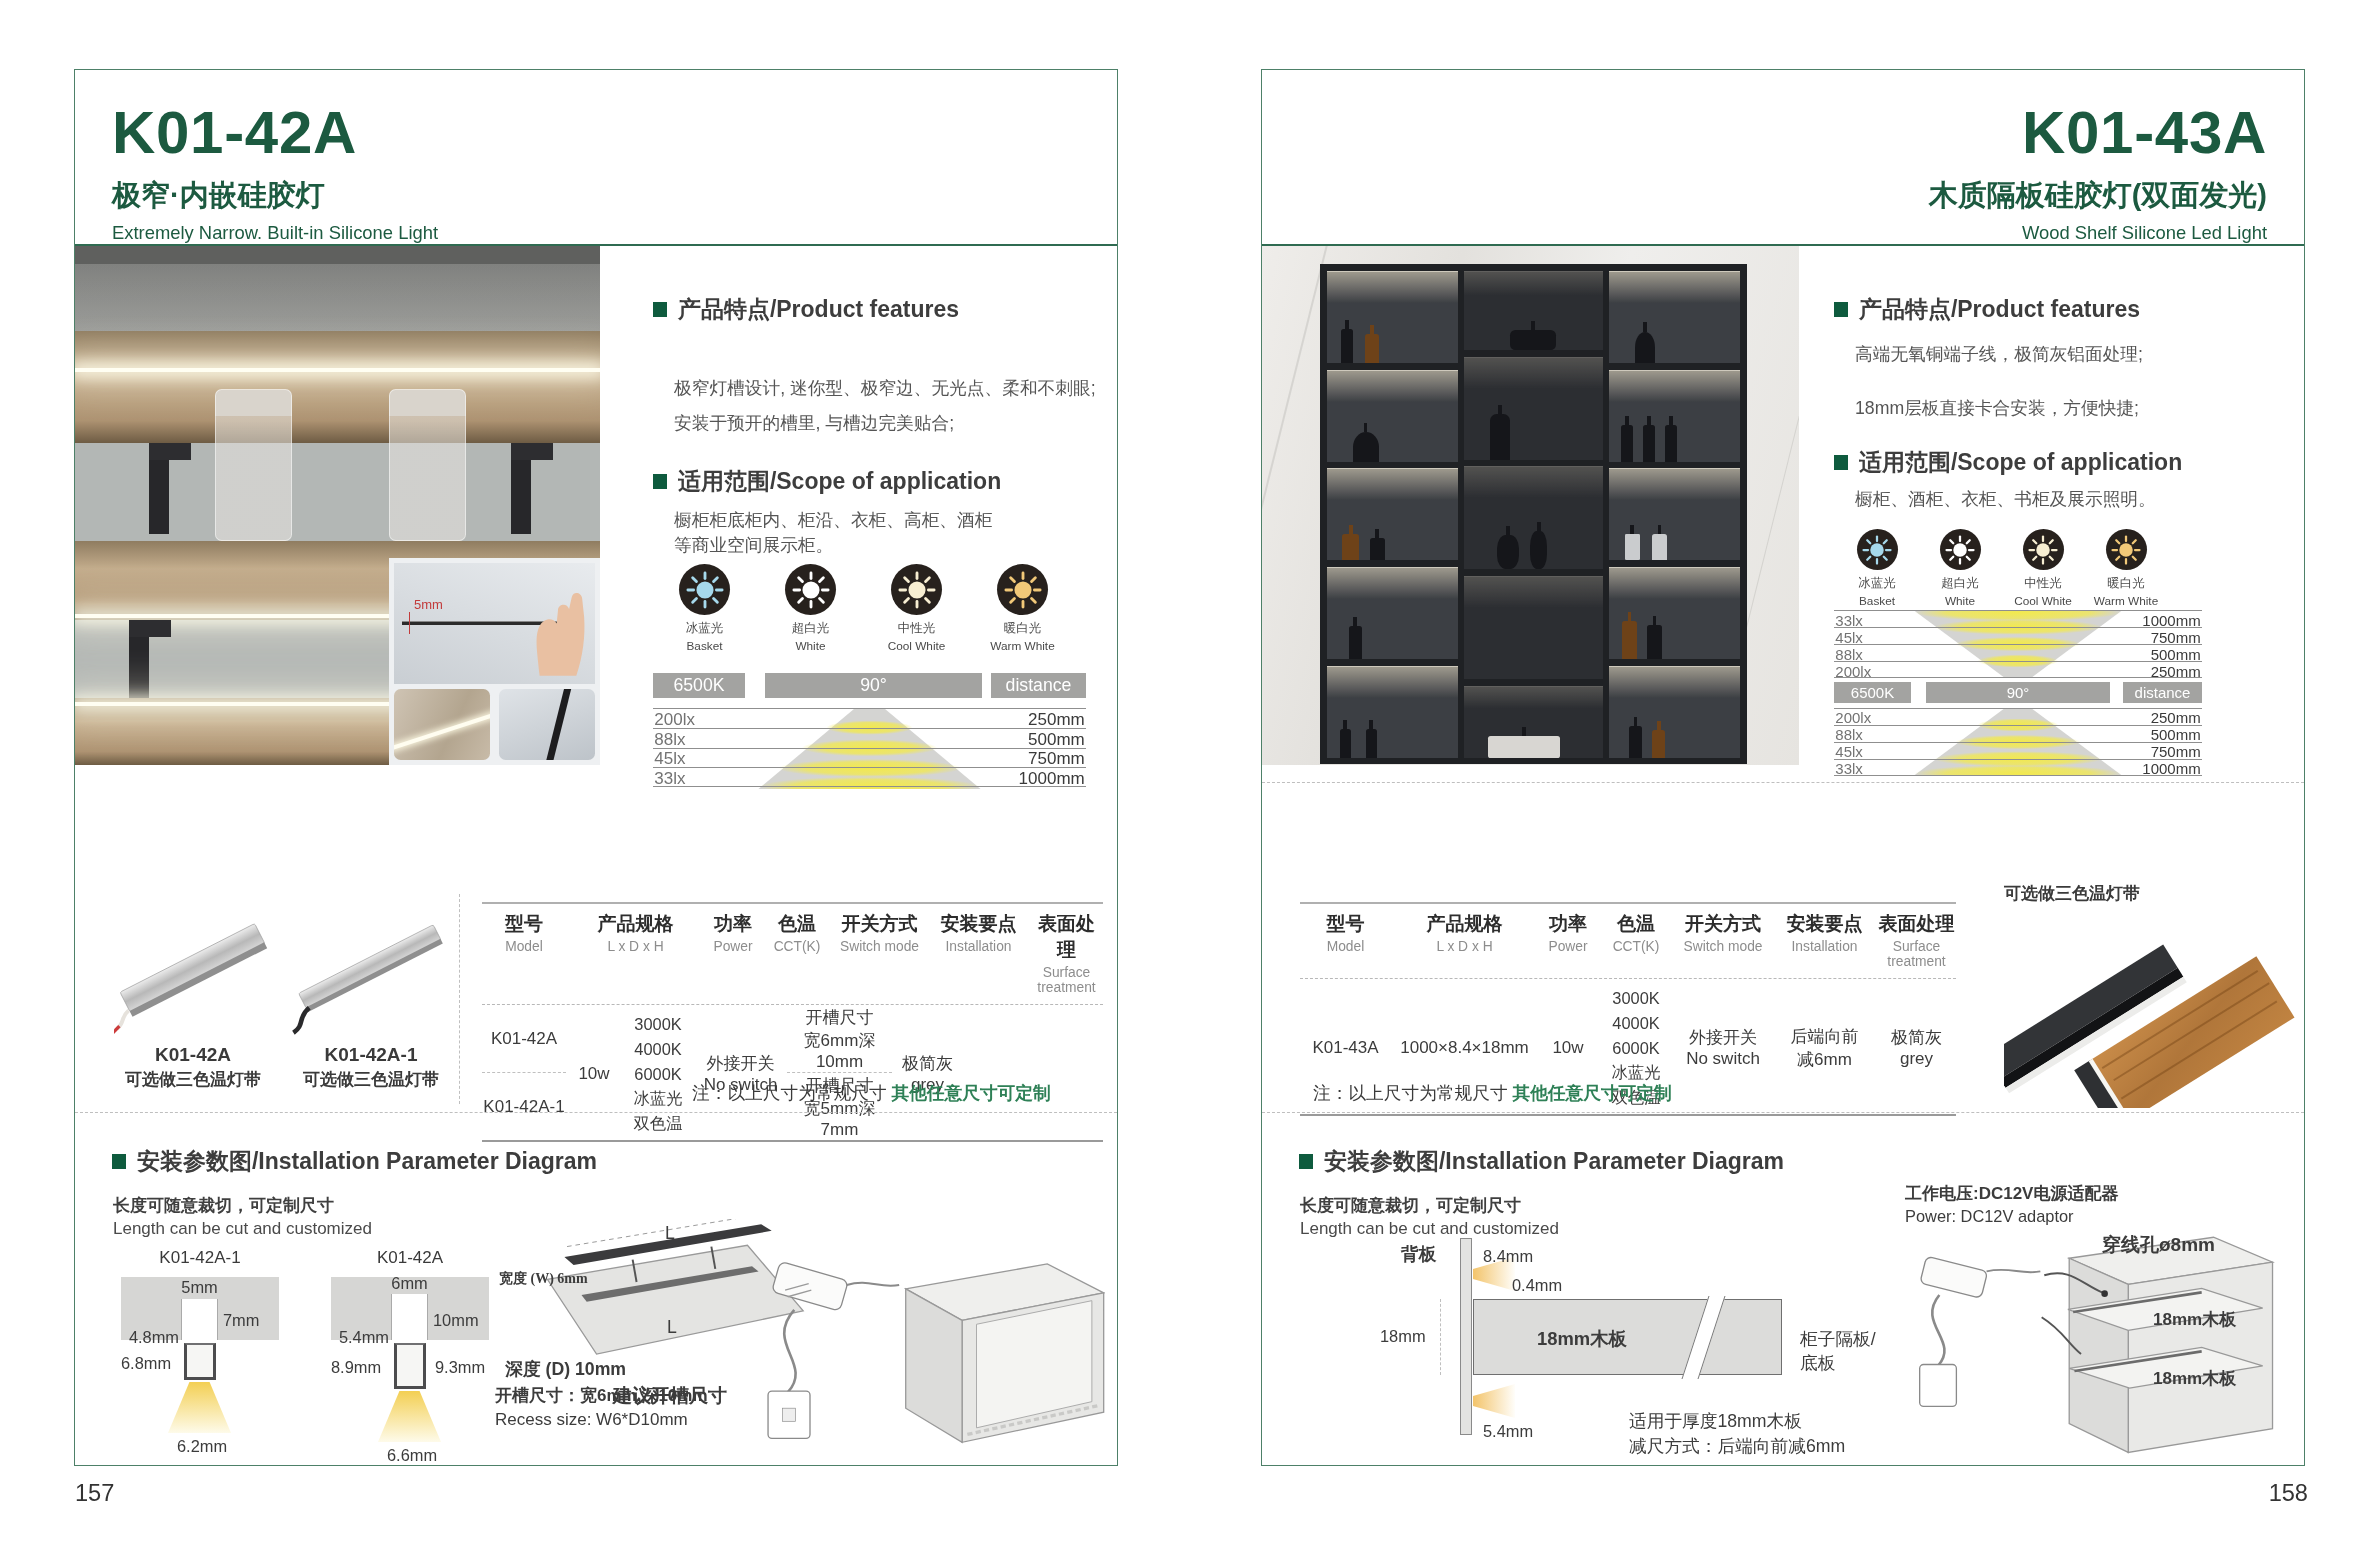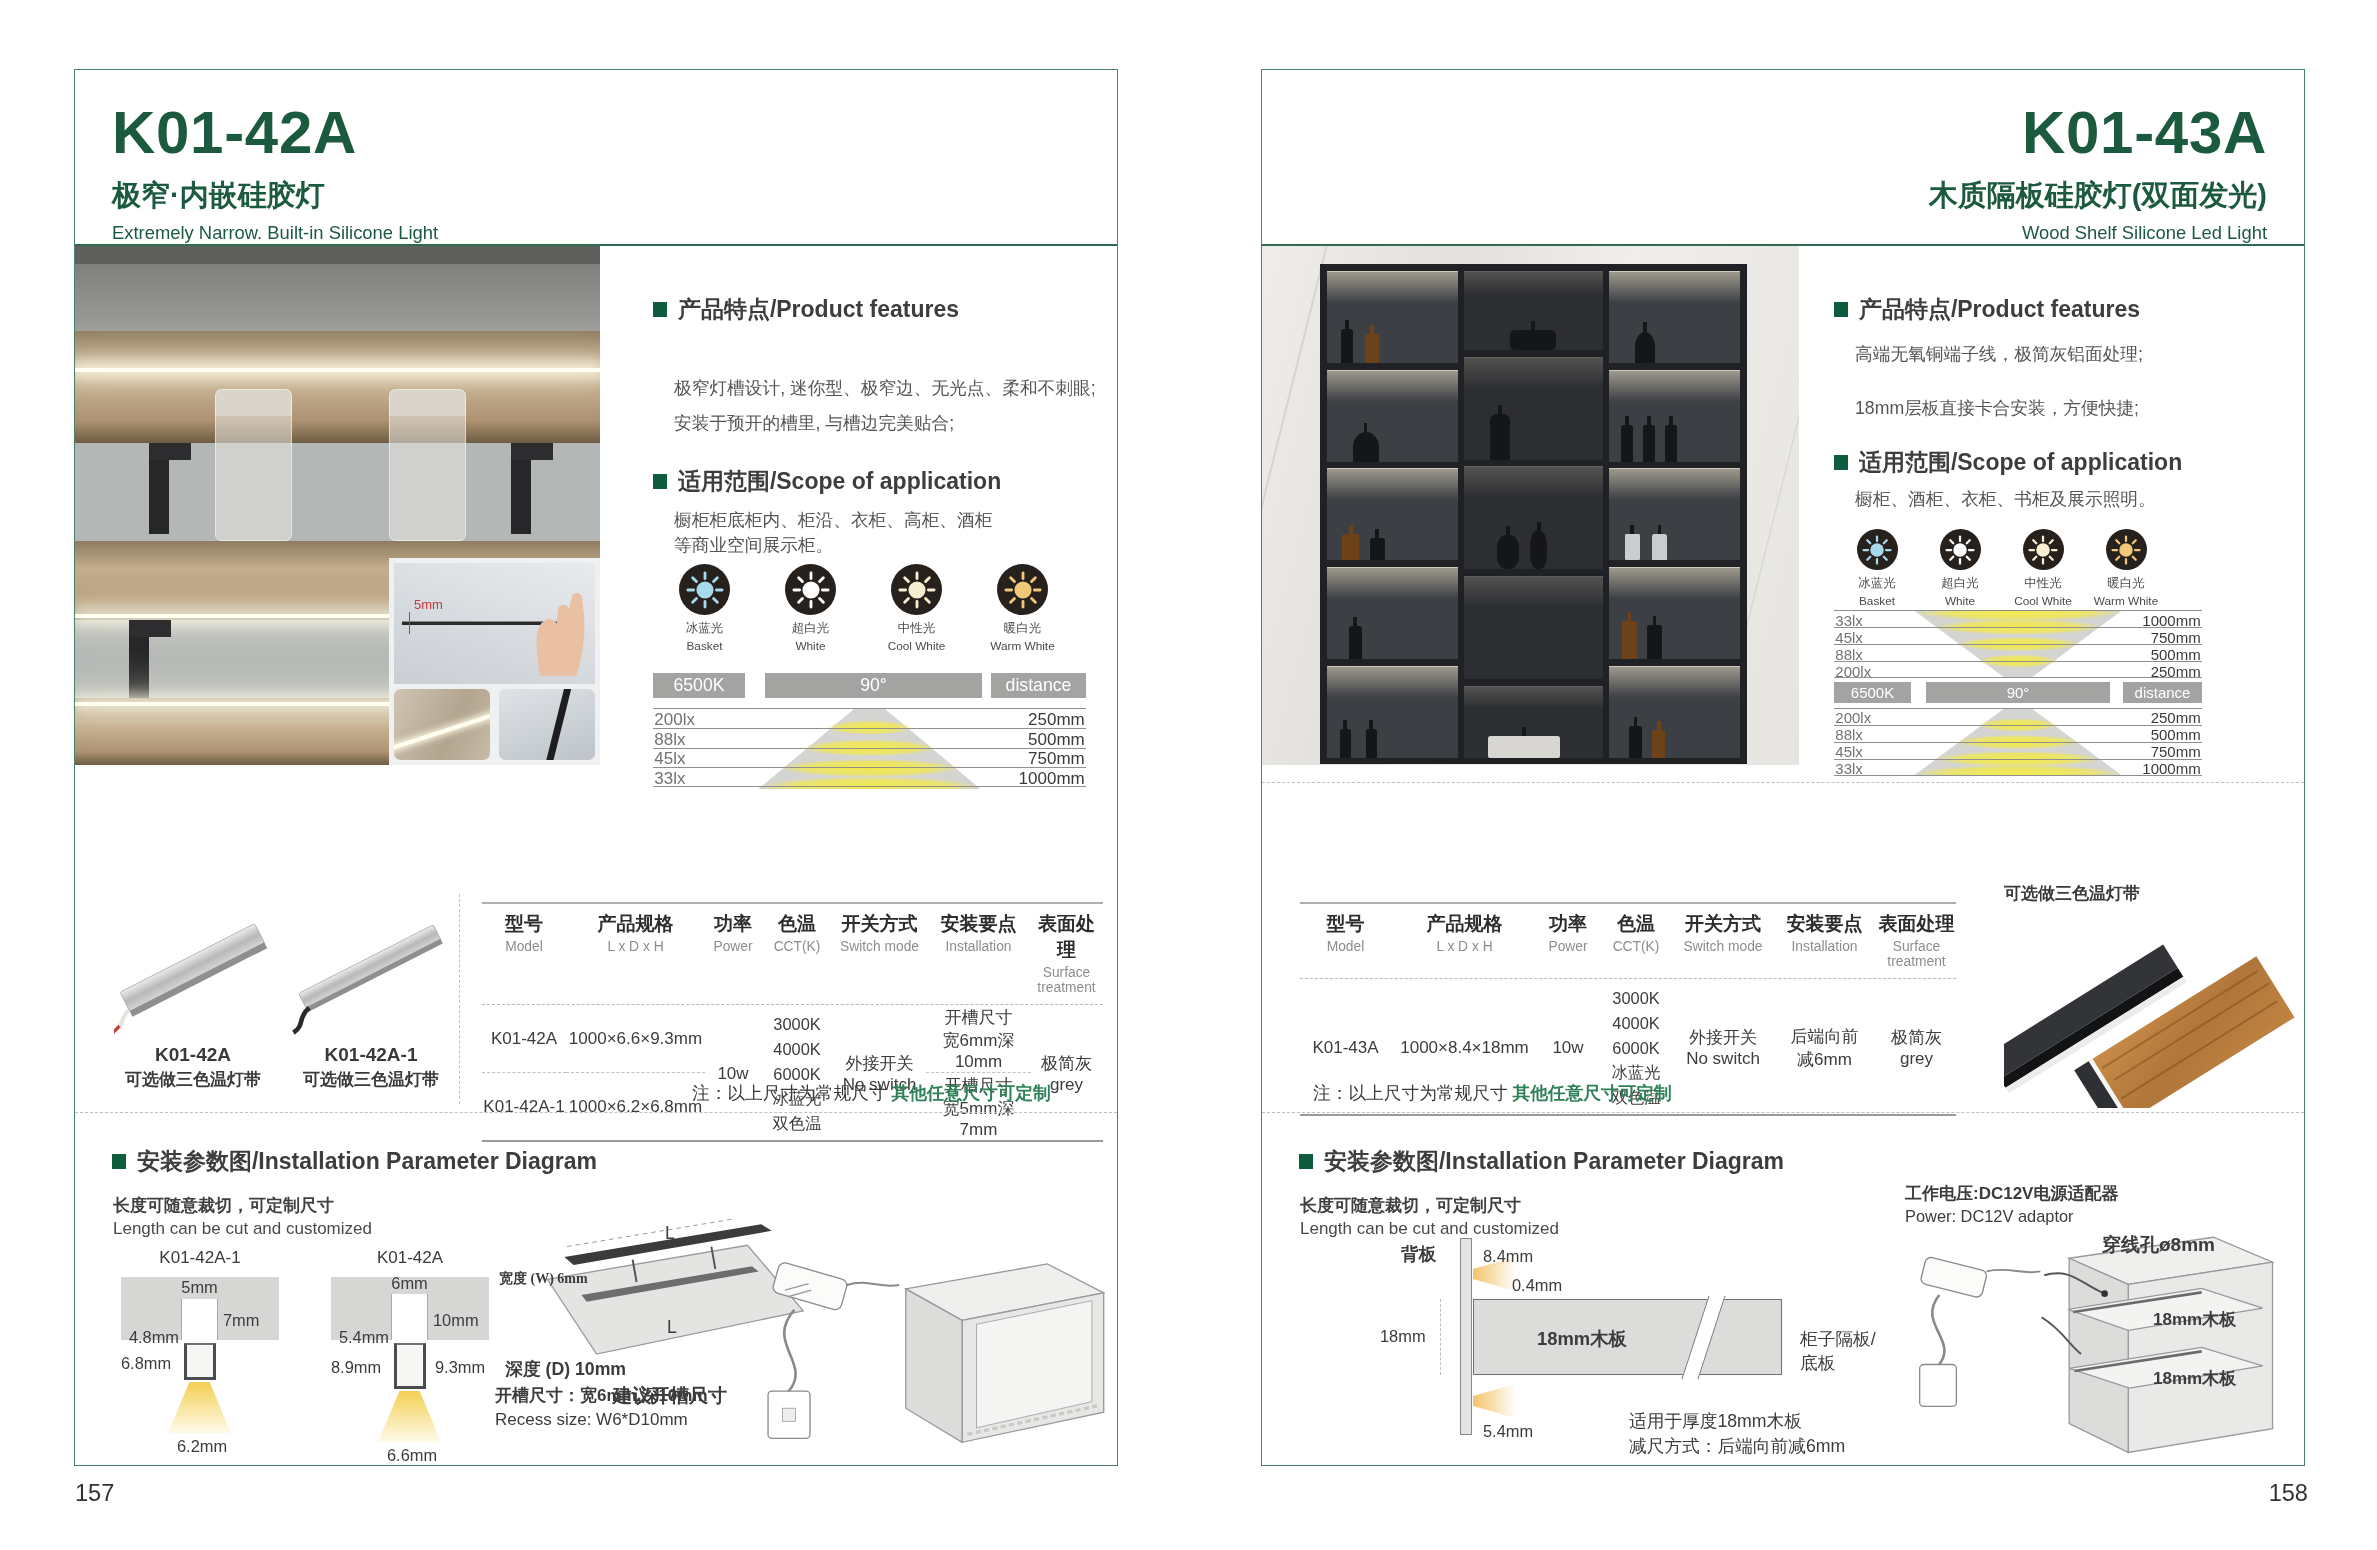--- a/index.html
+++ b/index.html
@@ -357,24 +357,20 @@
           </div>
         <div class="t-col" style="width:71px;">
             <div class="hcn">表面处理</div>
             <div class="hen">Surface treatment</div>
           </div>
       </div>
       <div class="t-body" style="height:137px;">
         <div class="t-col" style="width:84px;">
           <div class="cellv" style="height:68px;border-bottom:1.3px dashed #c0c0c0;">K01-42A</div>
           <div class="cellv" style="height:67px;">K01-42A-1</div>
-        </div>
-        <div class="t-col" style="width:139px;">
-          <div class="cellv" style="height:68px;border-bottom:1.3px dashed #c0c0c0;">1000×6.6×9.3mm</div>
-          <div class="cellv" style="height:67px;">1000×6.2×6.8mm</div>
         </div>
         <div class="t-col cellv" style="width:56px;height:137px;">10w</div>
         <div class="t-col cellv" style="width:72px;height:137px;">
           <div class="cct-list">3000K</div>
           <div class="cct-list">4000K</div>
           <div class="cct-list">6000K</div>
           <div class="cct-list">冰蓝光</div>
           <div class="cct-list">双色温</div>
         </div>
         <div class="t-col cellv" style="width:93px;height:137px;">

